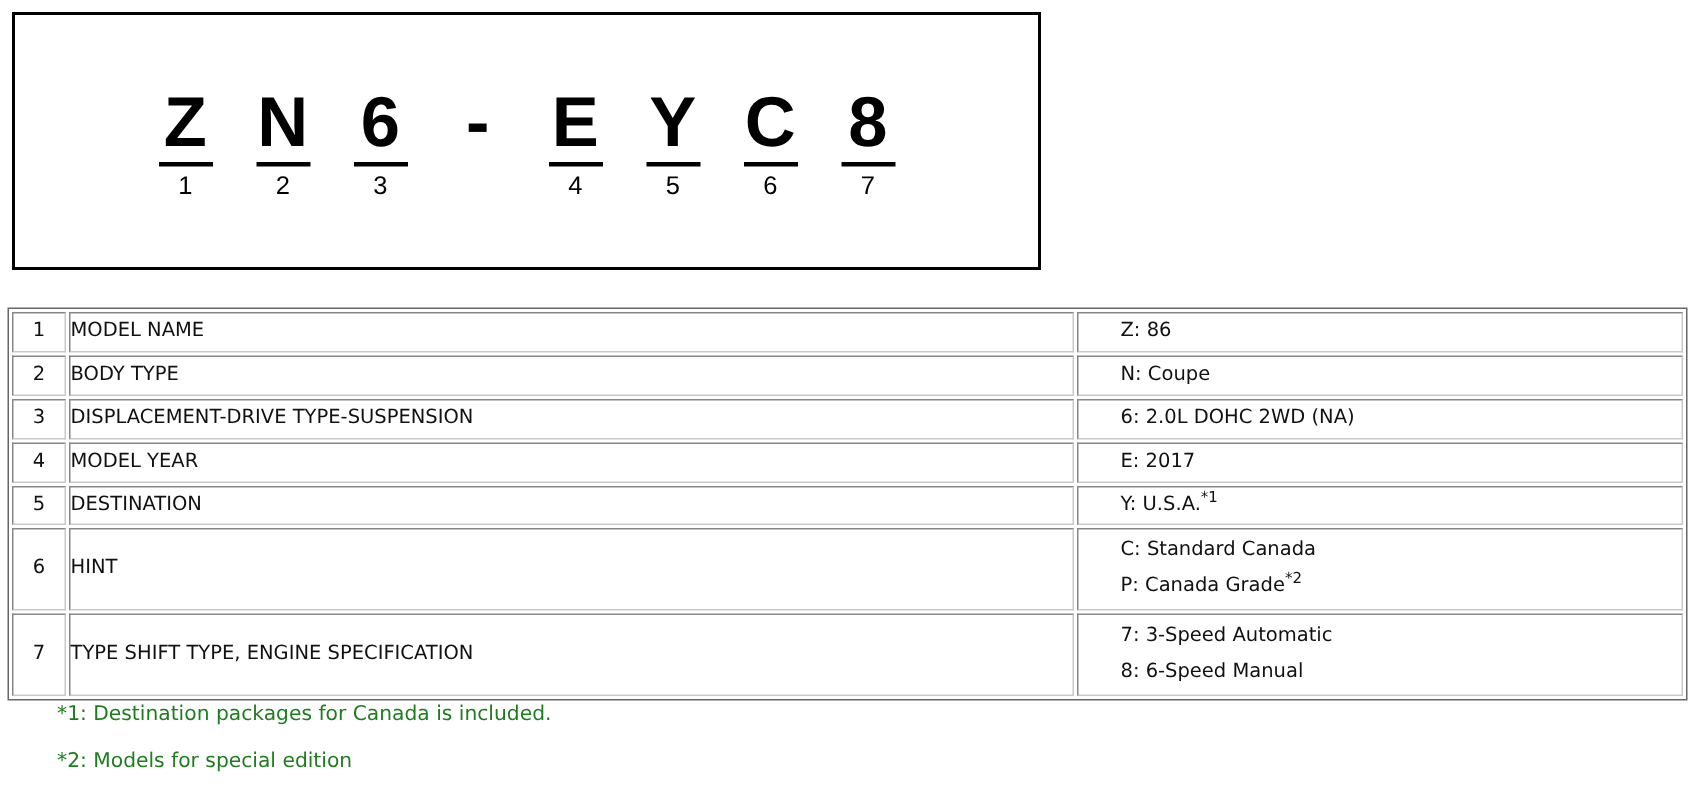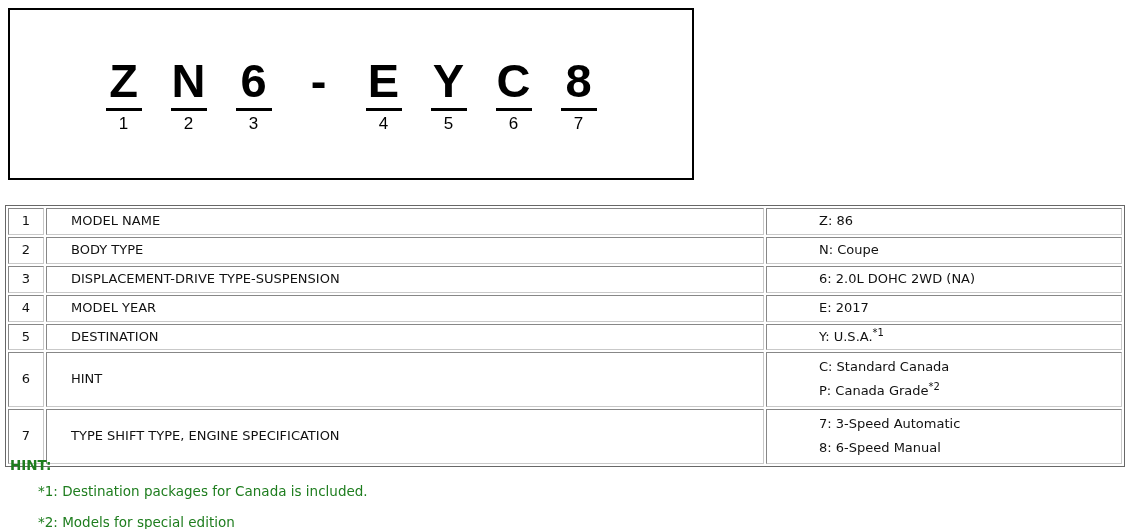--- a/index.html
+++ b/index.html
@@ -73,21 +73,21 @@
     border-collapse: separate;
     border-spacing: 2px;
     border: 1px solid #676767;
     background: #ffffff;
     font-size: 13px;
     color: #111111;
   }
   .spec-table td {
     border: 1px solid;
     border-color: #878787 #c9c9c9 #c9c9c9 #878787;
-    padding: 4px 24px;
+    padding: 4px 0;
     vertical-align: middle;
     line-height: 1.3;
     background: #ffffff;
   }
   td.col-num {
     width: 30px;
     text-align: center;
     padding: 4px 2px;
   }
   td.col-label { width: 668px; }
@@ -225,16 +225,15 @@
       <td class="col-label">TYPE SHIFT TYPE, ENGINE SPECIFICATION</td>
       <td class="col-value">
         <span class="value-line">7: 3-Speed Automatic</span>
         <span class="value-line">8: 6-Speed Manual</span>
       </td>
     </tr>
   </tbody>
 </table>
 
 <div class="hint-section">
-  <div class="hint-title">HINT:</div>
   <div class="hint-item">*1: Destination packages for Canada is included.</div>
   <div class="hint-item">*2: Models for special edition</div>
 </div>
 
 </body></html>

